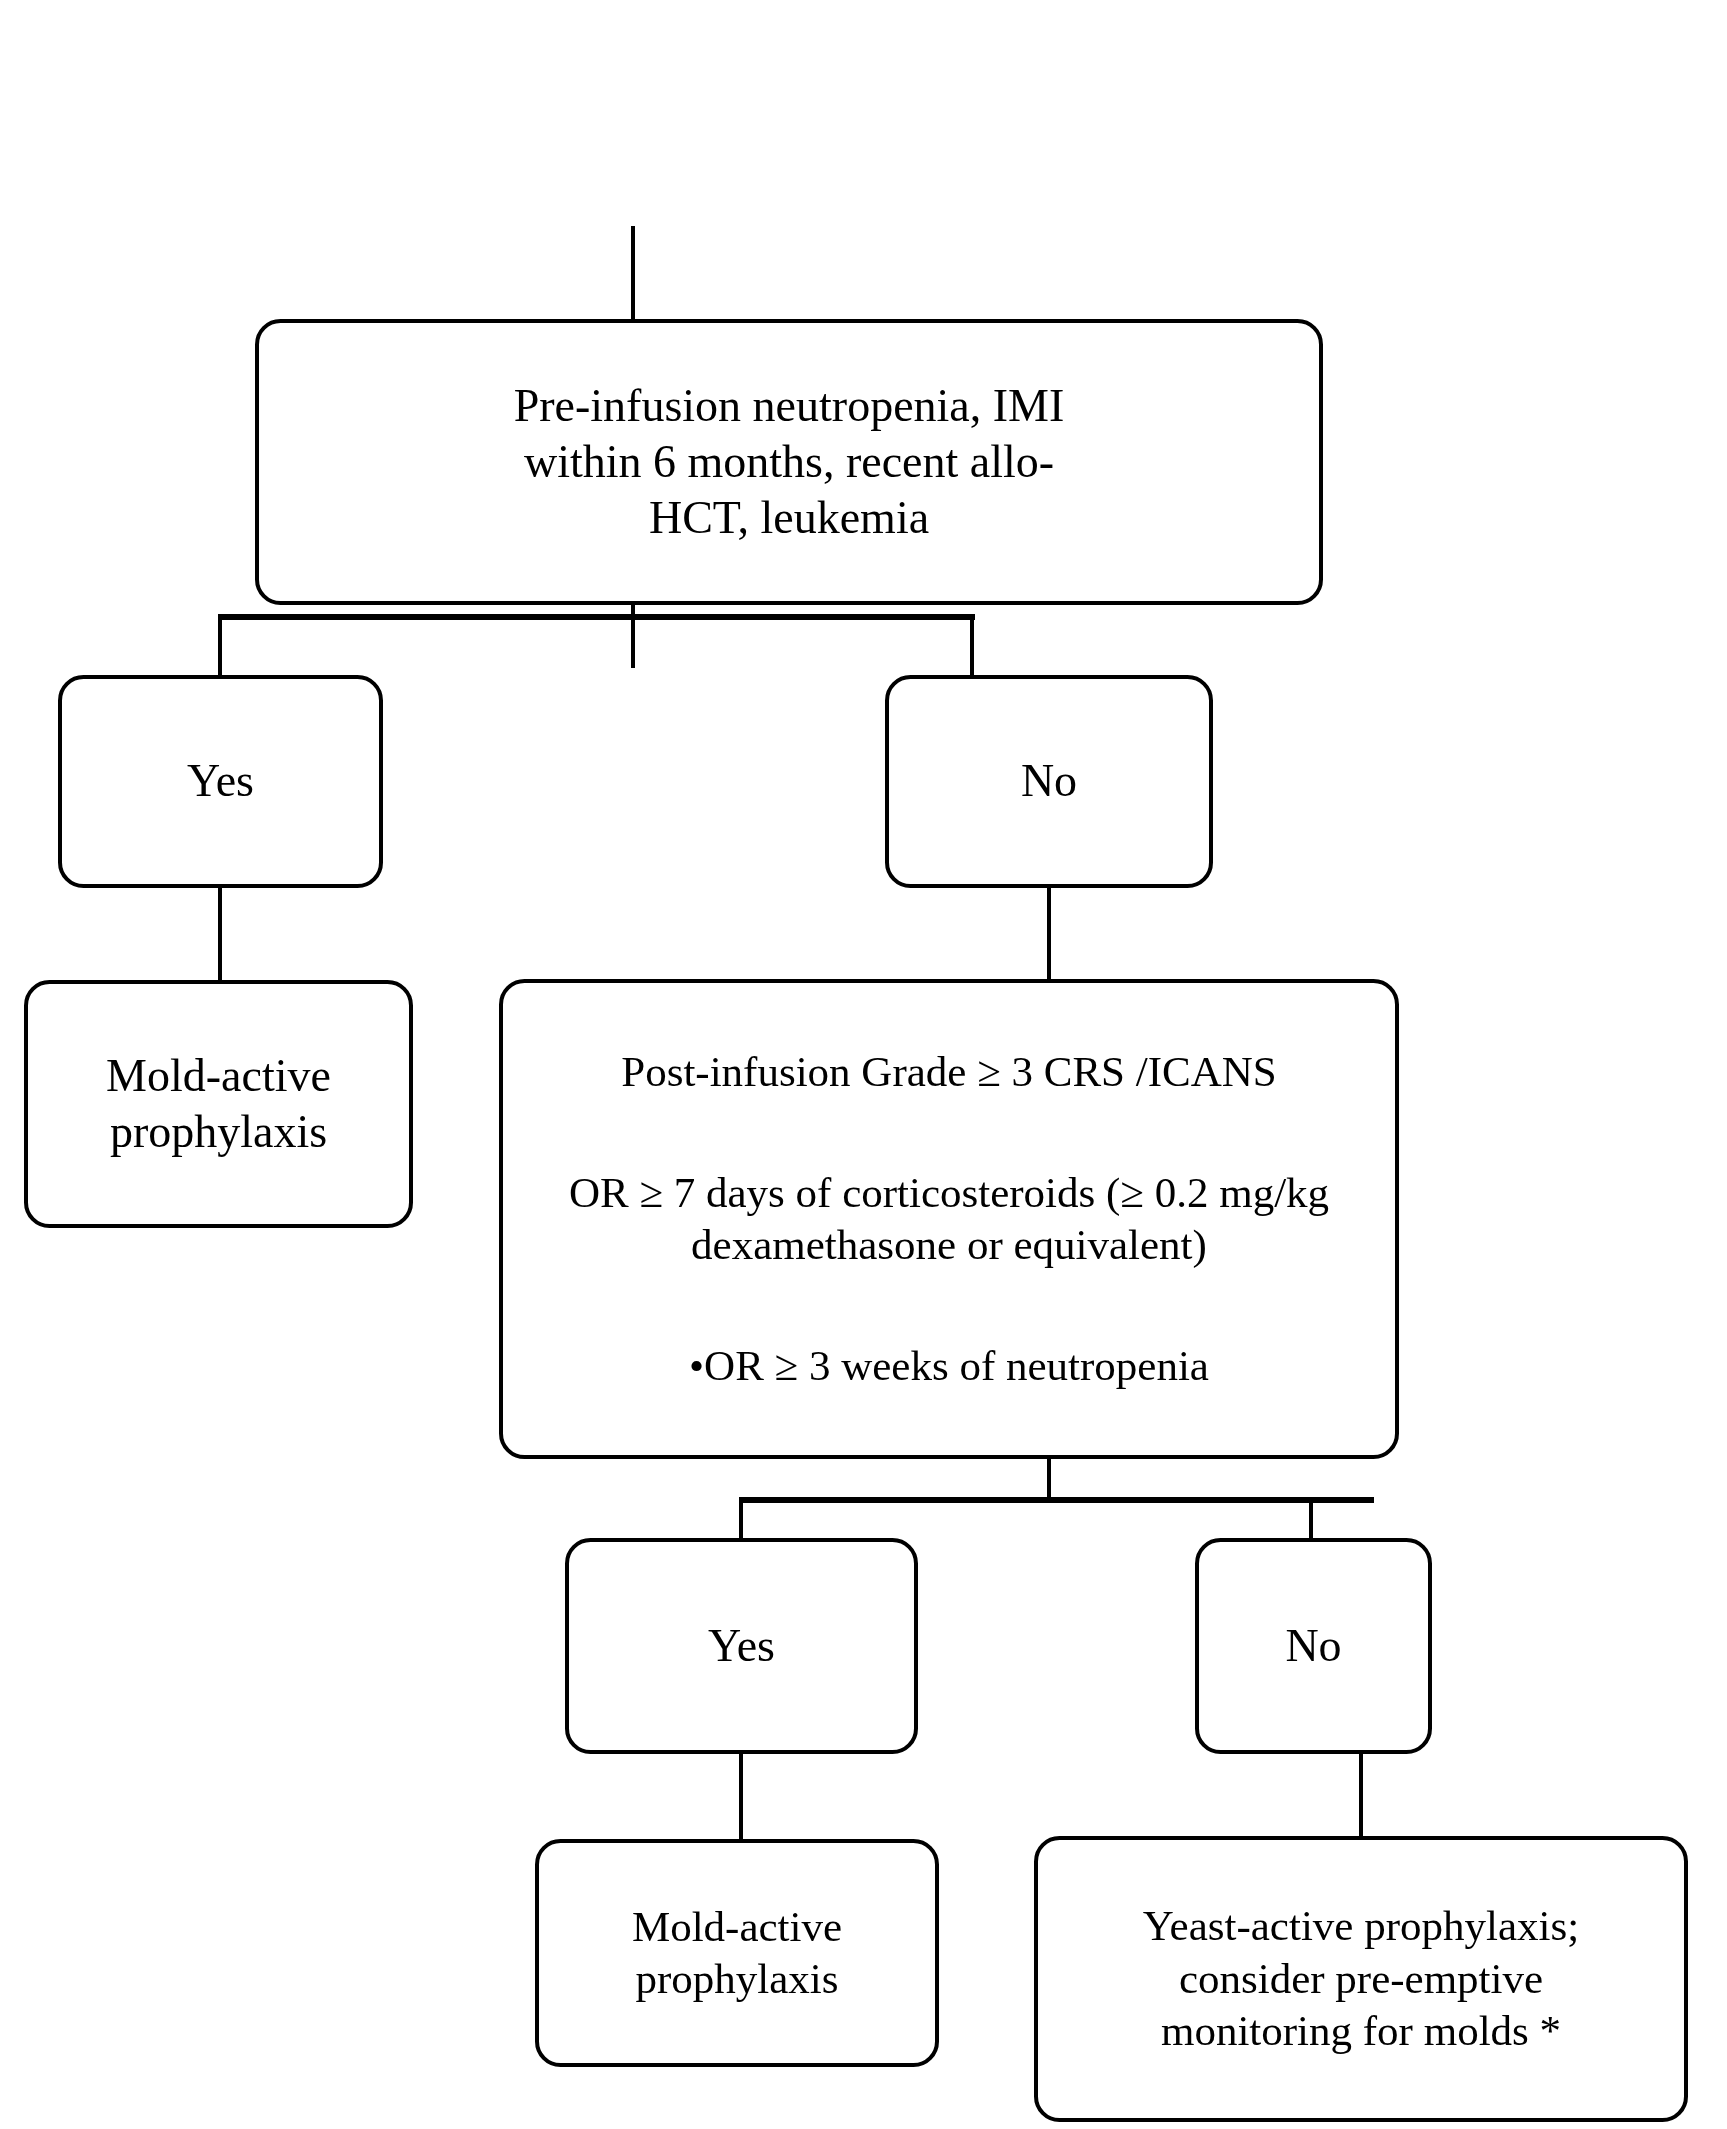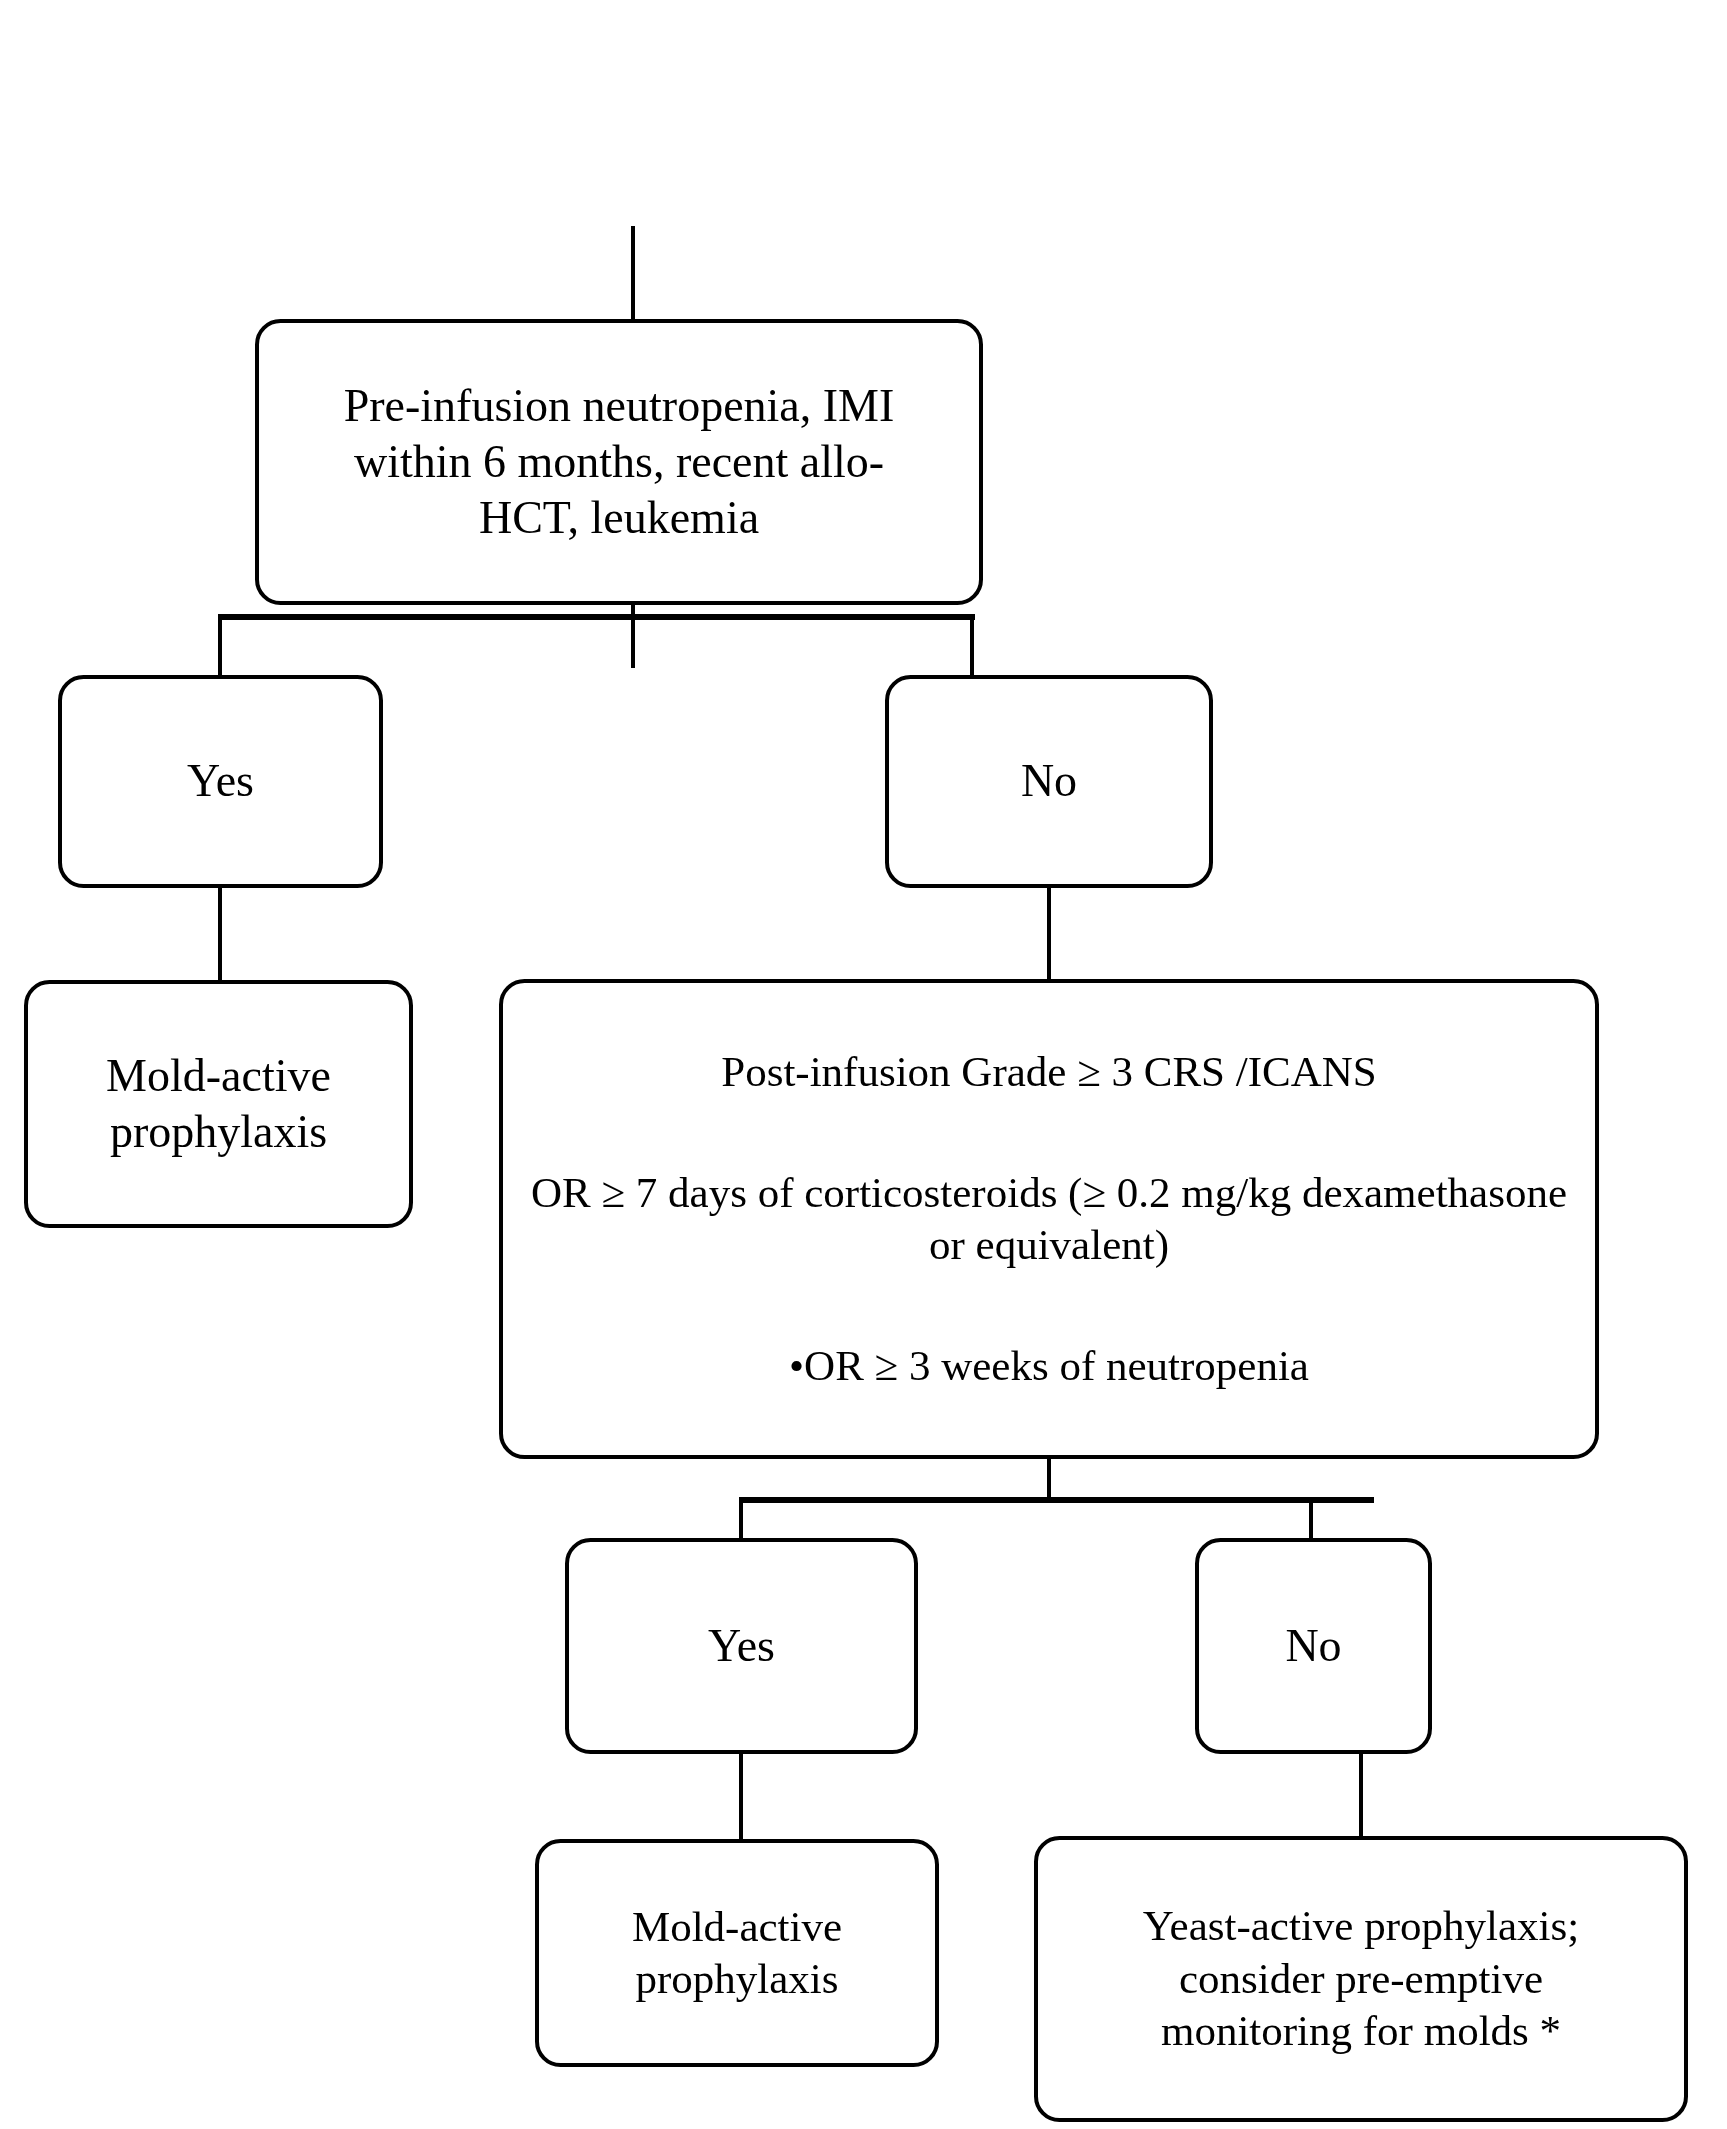--- a/index.html
+++ b/index.html
@@ -38,25 +38,25 @@
   .line {
     position: absolute;
     background: #000000;
     z-index: 1;
   }
   .vline { width: 4.3px; }
   .hline { height: 5.5px; }
 
   
   #n-infusion   { left: 471px;  top: 29px;   width: 322px;  height: 202px; font-size: 46px; }
-  #n-risk       { left: 255px;  top: 319px;  width: 728px; height: 286px; font-size: 46px; }
+  #n-risk       { left: 255px;  top: 319px;  width: 1068px; height: 286px; font-size: 46px; }
   #n-yes1       { left: 58px;   top: 675px; width: 325px;  height: 213px; font-size: 46px; }
   #n-no1        { left: 885px; top: 675px; width: 328px;  height: 213px; font-size: 46px; }
   #n-mold1      { left: 24px;   top: 980px; width: 389px;  height: 248px; font-size: 46px; }
-  #n-cond       { left: 499px;  top: 979px; width: 1100px; height: 480px; font-size: 43px; }
+  #n-cond       { left: 499px;  top: 979px; width: 900px; height: 480px; font-size: 43px; }
   #n-yes2       { left: 565px;  top: 1538px; width: 353px;  height: 216px; font-size: 46px; }
   #n-no2        { left: 1195px; top: 1538px; width: 237px;  height: 216px; font-size: 46px; }
   #n-mold2      { left: 535px;  top: 1839px; width: 404px;  height: 228px; font-size: 43px; }
   #n-yeast      { left: 1034px; top: 1836px; width: 654px; height: 286px; font-size: 43px; }
 
   #n-cond .txt  { padding: 0 24px; }
   .cond-line { margin: 0; padding: 16px 0 0 0; }
   .cond-line:first-child { padding-top: 0; }
 
   

